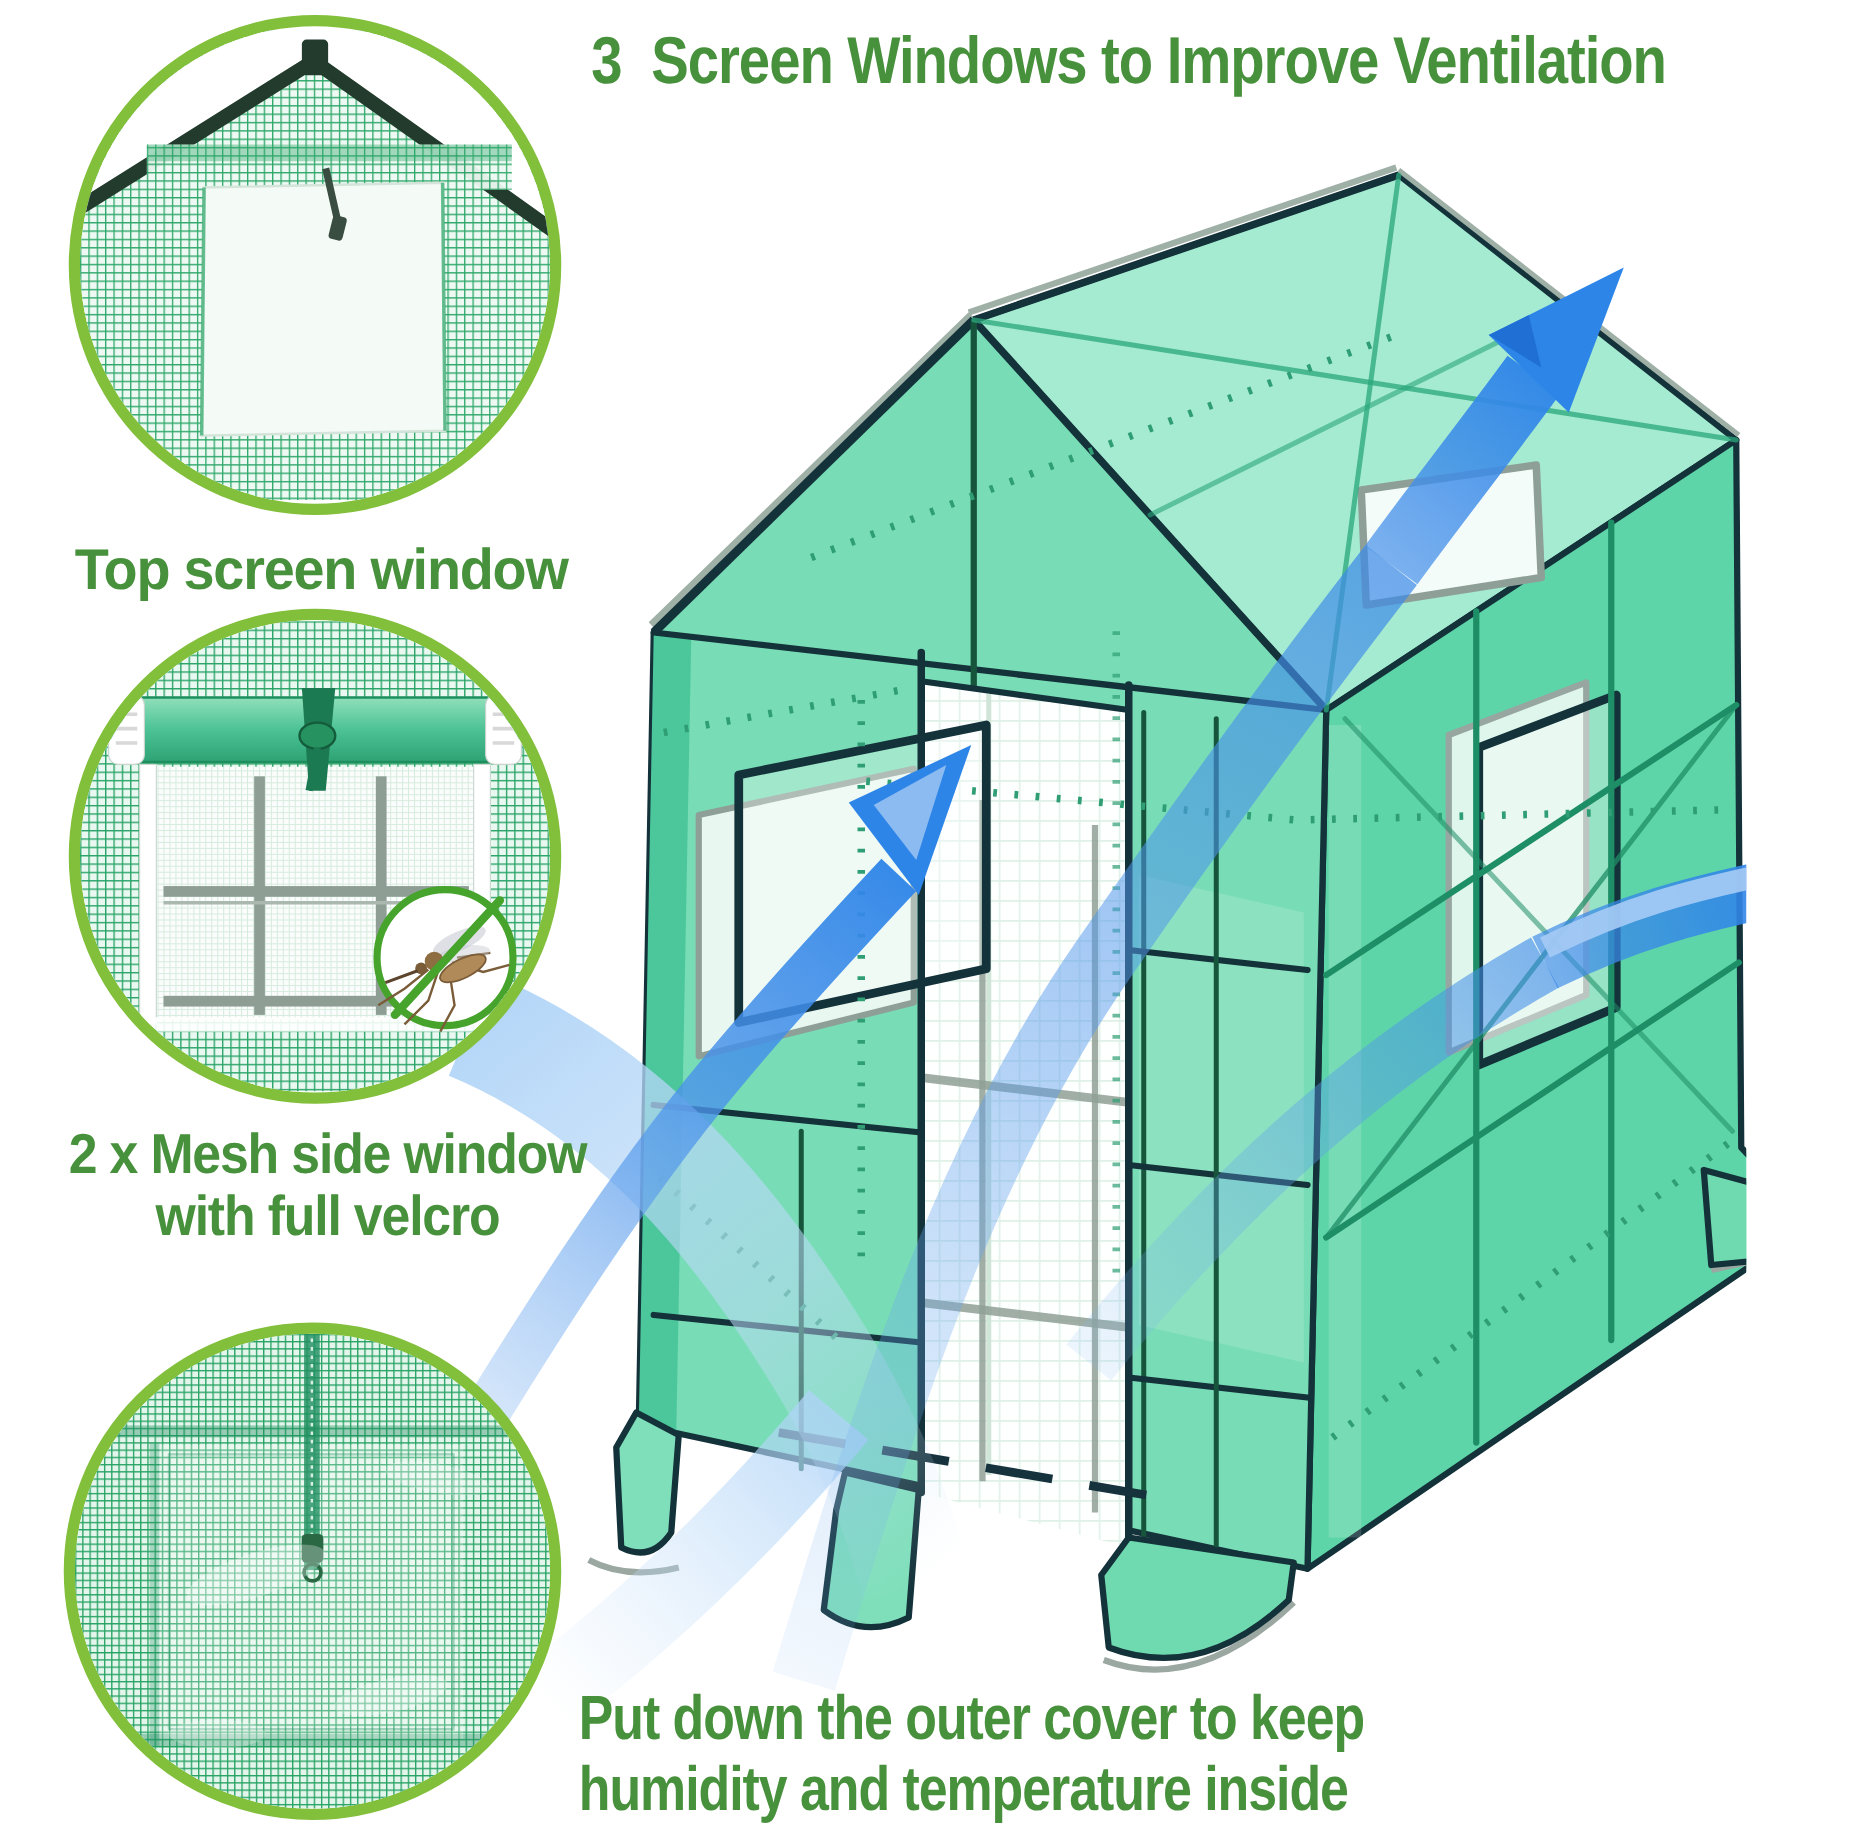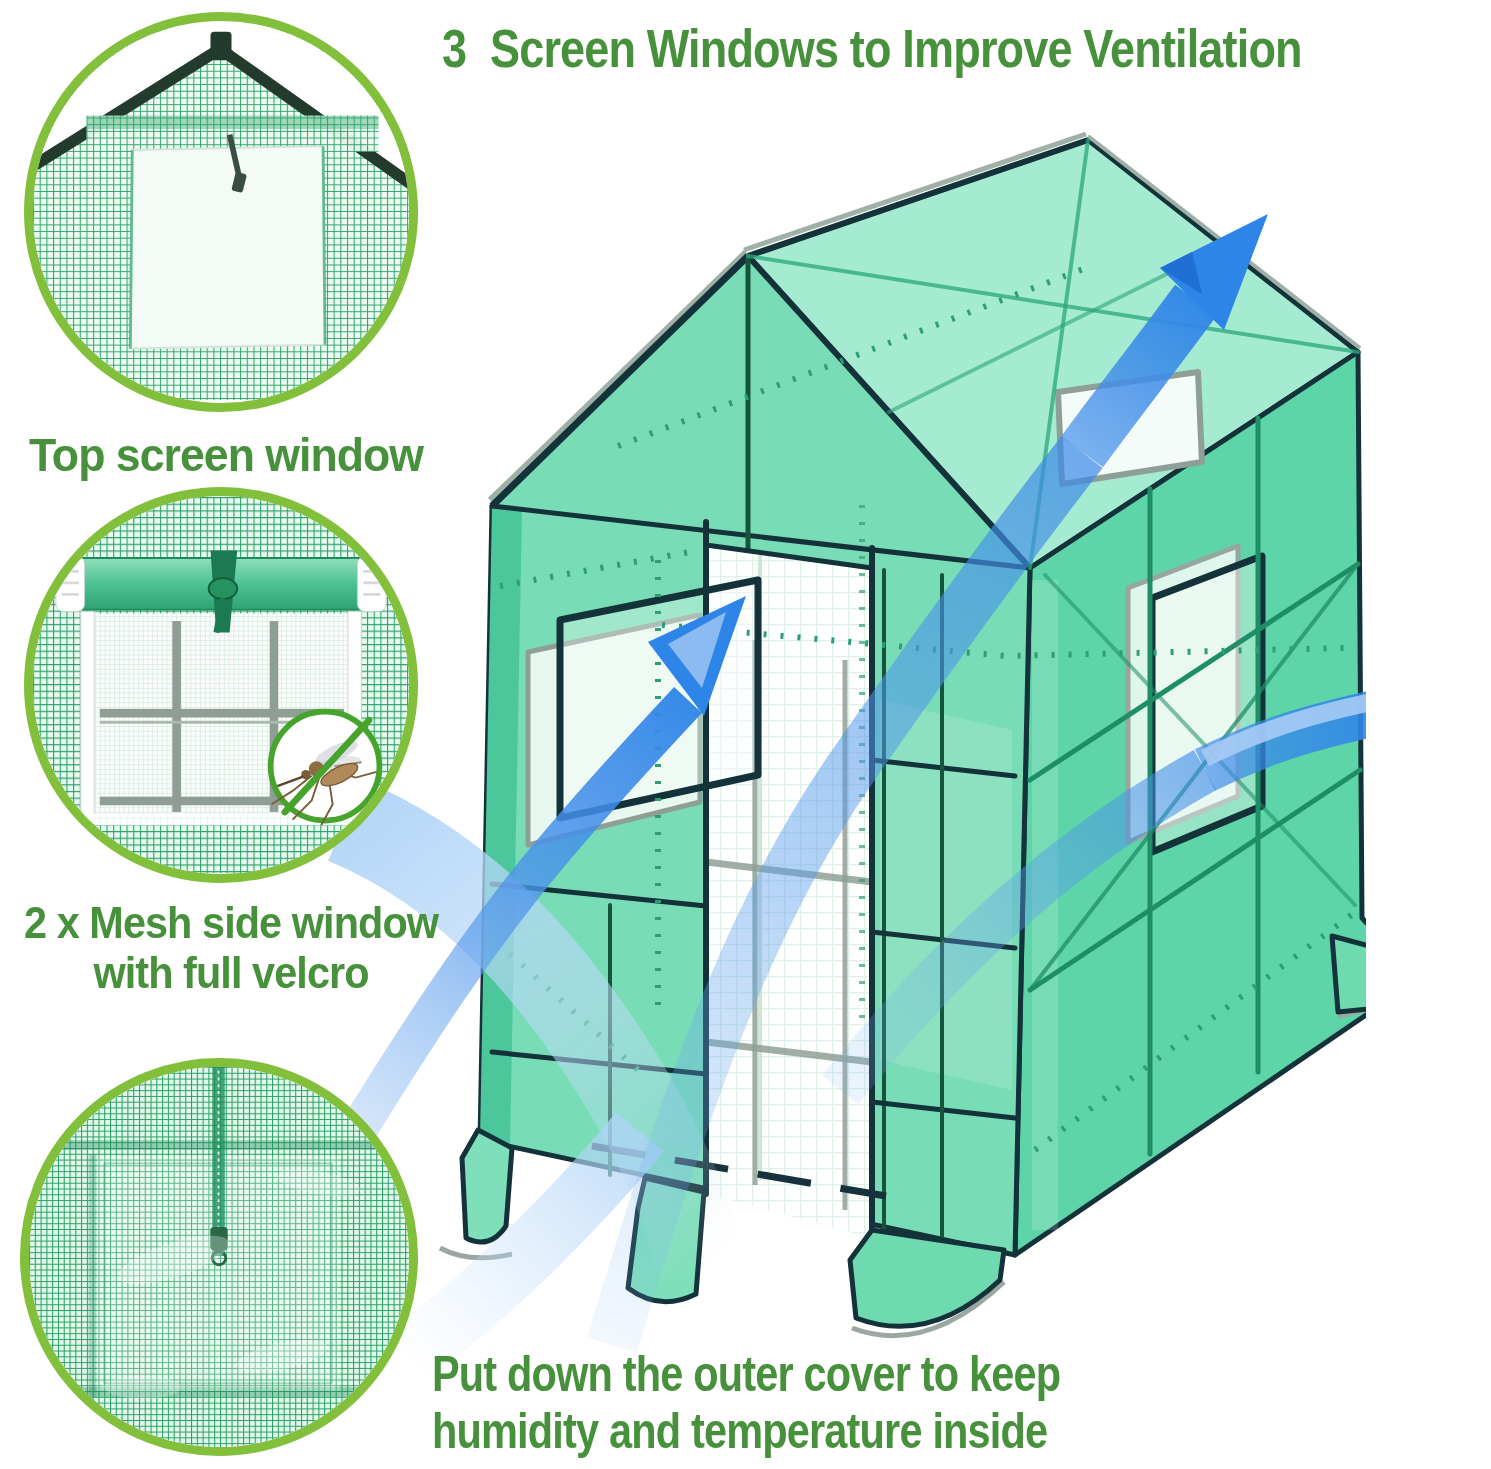--- a/index.html
+++ b/index.html
@@ -1,18 +1,19 @@
 <!DOCTYPE html>
 <html><head>
 <meta charset="utf-8">
 <style>
   html,body{margin:0;padding:0;background:#ffffff;}
   #canvas{
     position:relative;width:1366px;height:1469px;overflow:hidden;background:#ffffff;
     font-family:"Liberation Sans",sans-serif;
+    margin-left:31px;
   }
   .green-text{color:#48913c;font-weight:bold;}
   #title{
     position:absolute;left:442px;top:18px;font-size:53px;letter-spacing:-1px;
     white-space:nowrap;transform:scaleX(0.85);transform-origin:top left;
   }
   #title .num{margin-right:28px;}
   #label-top{
     position:absolute;left:0;top:428px;width:452px;text-align:center;
     font-size:46px;letter-spacing:-1px;transform:scaleX(0.97);transform-origin:top center;

